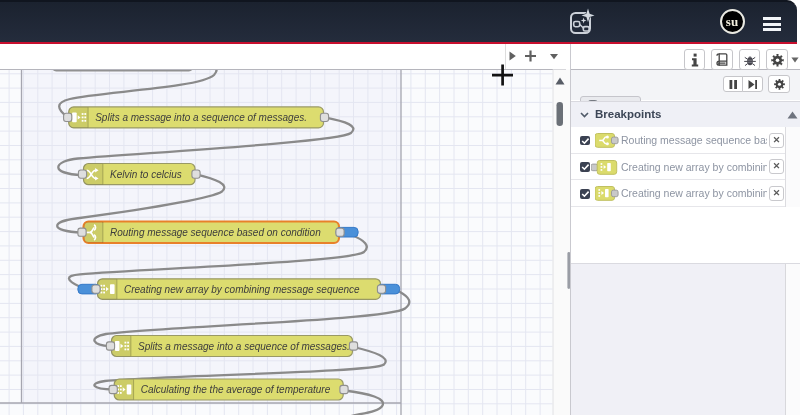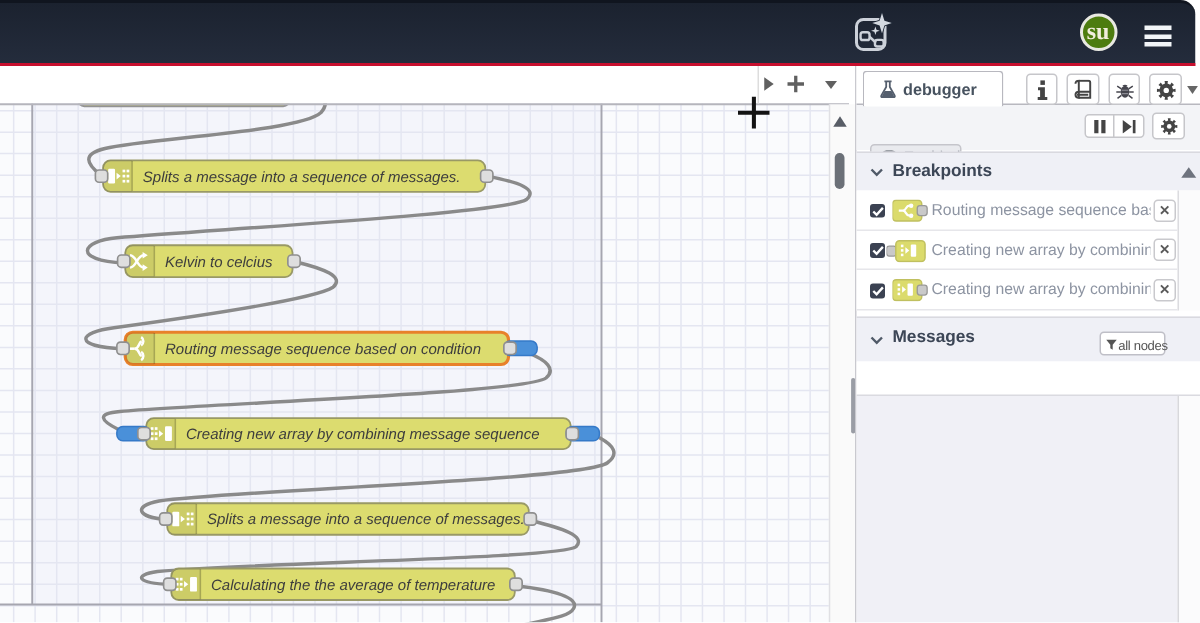--- a/index.html
+++ b/index.html
@@ -7,22 +7,22 @@
   #page{position:relative;width:800px;height:415px;}
   #header{position:absolute;left:0;top:0;width:797px;height:41.6px;
     background:linear-gradient(#1b222f,#242c3c);border-radius:0 10px 0 0;
     border-top:2px solid #10151f;box-sizing:border-box;}
   #redline{position:absolute;left:0;top:41.6px;width:797px;height:2.9px;background:#c70f2e;}
   .habs{position:absolute;}
   #deploybtn{position:absolute;left:609px;top:11px;width:92px;height:22px;
     background:#39414d;border:1px solid #4a5260;border-radius:3px;box-sizing:border-box;}
   #deploytext{position:absolute;left:36px;top:5px;color:#6e7787;font-size:10px;font-weight:bold;letter-spacing:0.3px;}
   #avatar{position:absolute;left:719.5px;top:9px;width:25px;height:25px;border-radius:50%;
-    background:#4d7c0f;border:2px solid #e9e9e2;box-sizing:border-box;
-    color:#f2eedd;font-family:"Liberation Serif",serif;font-size:16px;font-weight:bold;
+    background:#000000;border:2px solid #e9e9e2;box-sizing:border-box;
+    color:#f2eedd;font-family:"Liberation Serif",serif;font-size:13px;font-weight:bold;
     text-align:center;line-height:21px;}
   #burger div{position:absolute;left:763px;width:18px;height:3.4px;background:#f2f5f8;}
   #sidebar{position:absolute;left:570px;top:44px;width:230px;height:371px;background:#fff;
     border-left:1px solid #c9c9cf;box-sizing:border-box;}
   .sb{position:absolute;box-sizing:border-box;}
   .btn{position:absolute;background:#fff;border:1px solid #c6c6ca;border-radius:3px;
     box-sizing:border-box;}
   #tabbar{position:absolute;left:0;top:0;width:229px;height:26px;background:#fff;
     border-bottom:1px solid #b8b8bf;box-sizing:border-box;}
   #dtab{position:absolute;left:4px;top:3px;width:94px;height:24px;background:#fff;
@@ -171,27 +171,20 @@
   </svg>
   <div id="avatar">su</div>
   <div id="burger">
     <div style="top:17px;"></div>
     <div style="top:22.5px;"></div>
     <div style="top:28px;"></div>
   </div>
 
   <div id="sidebar">
 <div id="tabbar"></div>
-<div id="dtab">
-        <svg width="12" height="13" viewBox="0 0 12 13" style="position:absolute;left:10px;top:5px;">
-          <path d="M3.6 1.2 H8.4 M4.8 1.2 V5 L1.6 10.6 Q1 11.8 2.4 11.8 H9.6 Q11 11.8 10.4 10.6 L7.2 5 V1.2" stroke="#555f6e" stroke-width="1.2" fill="none"></path>
-          <path d="M3.7 7.6 H8.3 L9.9 10.6 Q10.5 11.6 9.4 11.6 H2.6 Q1.5 11.6 2.1 10.6 Z" fill="#555f6e"></path>
-        </svg>
-        <span style="position:absolute;left:26px;top:5.5px;font-size:10.8px;font-weight:bold;color:#47525f;">debugger</span>
-      </div>
 <div class="btn" style="left:112.5px;top:5px;width:21.5px;height:20.5px;">
         <svg width="20" height="15" viewBox="0 0 20 15" style="position:absolute;left:0;top:2.5px;">
           <rect x="8.6" y="0.6" width="3" height="3" fill="#444"></rect>
           <path d="M7 5.2 H11.6 V11.6 H13.2 V13.6 H6.8 V11.6 H8.4 V7.2 H7 Z" fill="#444"></path>
         </svg>
       </div>
 <div class="btn" style="left:140px;top:5px;width:21.5px;height:20.5px;">
         <svg width="14" height="13" viewBox="0 0 14 13" style="position:absolute;left:3px;top:2.5px;">
           <path d="M4.2 0.8 H10.6 Q11.8 0.8 11.8 2 V8.2 H4.2 M11.8 8.2 V12.2 H4 M3 10.2 H10.5" stroke="#444" stroke-width="1.3" fill="none"></path>
           <path d="M2 2.8 Q2 0.8 4.2 0.8 V8.2 Q2 8.2 2 10.2 Q2 12.2 4.2 12.2 V8.2" fill="none" stroke="#444" stroke-width="1.3"></path>
@@ -306,29 +299,17 @@
             <rect x="0" y="3.4" width="1.7" height="1.7"></rect>
             <rect x="0" y="6.4" width="1.7" height="1.7"></rect>
             <path d="M3 2.2 L5.6 4.3 L3 6.4 Z"></path>
             <rect x="6.6" y="0.3" width="3.6" height="8.2" rx="0.7"></rect>
           </g>
         </g>
       </svg>
 <div class="rowtxt" style="position:absolute;left:50px;top:143.4px;width:146px;">Creating new array by combining</div>
 <div class="xbtn" style="top:142.0px;">✕</div>
 <div class="sb" style="left:213.5px;top:83px;width:16.5px;height:80.2px;background:#fbfbfc;border-left:1px solid #dcdce0;"></div>
-<div class="hdrbar" style="top:167px;height:29.5px;border-top:1px solid #d9d9df;">
-        <svg width="9" height="6" viewBox="0 0 9 6" style="position:absolute;left:9px;top:12px;">
-          <path d="M1 1 L4.5 4.5 L8 1" stroke="#505a68" stroke-width="1.6" fill="none"></path>
-        </svg>
-        <span class="sechead" style="position:absolute;left:24px;top:7px;">Messages</span>
-        <div class="sb" style="left:161.5px;top:8.5px;width:44px;height:16px;background:#fff;border:1px solid #bfbfc7;border-radius:3px;white-space:nowrap;">
-          <svg width="8" height="8" viewBox="0 0 8 8" style="position:absolute;left:3px;top:4px;">
-            <path d="M0.5 0.5 H7.5 L4.8 3.8 V7.2 L3.2 6.2 V3.8 Z" fill="#555"></path>
-          </svg>
-          <span style="position:absolute;left:12px;top:3.2px;font-size:8.7px;letter-spacing:-0.2px;color:#555;">all nodes</span>
-        </div>
-      </div>
 <div class="sb" style="left:0;top:196.5px;width:229px;height:23px;background:#fff;border-bottom:1px solid #dadae0;"></div>
 <div class="sb" style="left:0;top:219.5px;width:229px;height:151.5px;background:#f0f0f6;"></div>
 <div class="sb" style="left:213.5px;top:219.5px;width:16.5px;height:151.5px;background:#fbfbfc;border-left:1px solid #d8d8dc;"></div>
 </div>
 </div>
 
 </body></html>

